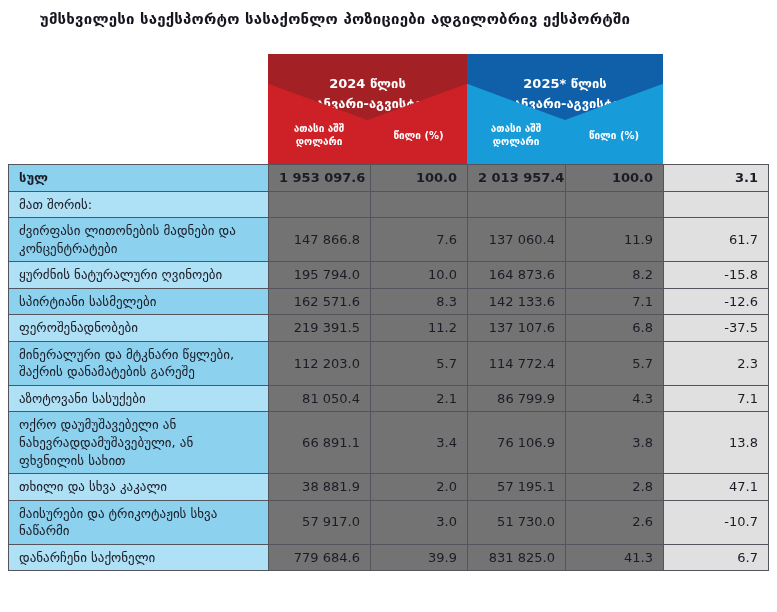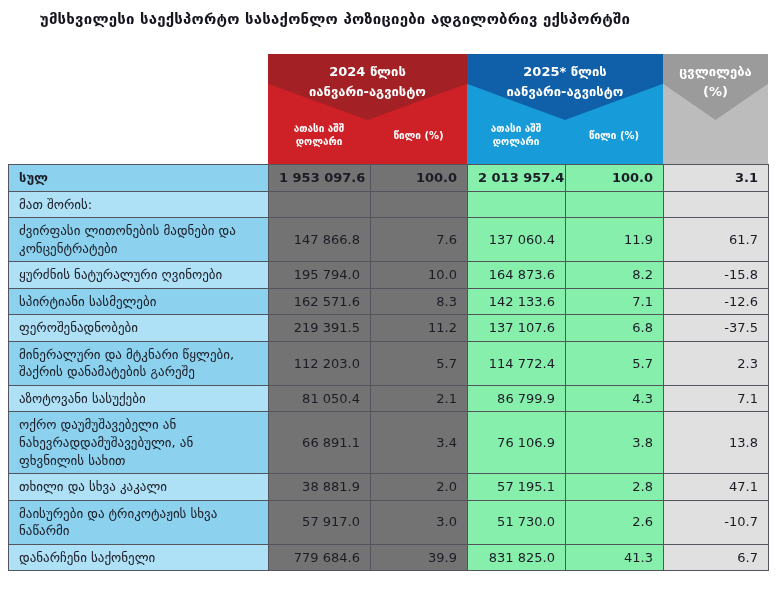--- a/index.html
+++ b/index.html
@@ -21,21 +21,21 @@
   }
   .banner-spacer { width:260px; }
   .banner { position:relative; height:110px; }
   .banner.red  { width:199px; background:#ce2127; }
   .banner.blue { width:196px; background:#189bd9; }
   .banner.gray { width:105px; background:#bcbcbc; }
   .banner .dark {
     position:absolute; top:0; left:0; right:0; height:66px;
     clip-path: polygon(0 0, 100% 0, 100% 45%, 50% 100%, 0 45%);
     display:flex; flex-direction:column; align-items:center;
-    padding-top:8px; z-index:2;
+    padding-top:20px; z-index:2;
     color:#fff; font-weight:bold; font-size:13px; line-height:1.5;
     text-align:center; white-space:nowrap;
   }
   .banner.red  .dark { background:#a32025; }
   .banner.blue .dark { background:#0f60a9; }
   .banner.gray .dark { background:#9b9b9b; }
   .sublabels {
     position:absolute; bottom:0; left:0; right:0; height:58px;
     display:flex; align-items:center; z-index:1;
     color:#fff; font-weight:bold; font-size:10px;
@@ -56,21 +56,21 @@
     font-size:13px; line-height:1.35;
     height:19px; padding:4px 10px;
     vertical-align:middle;
   }
   td.label { padding-left:12px; padding-right:14px; }
   tr:nth-child(odd)  td.label { background:#8cd2ef; }
   tr:nth-child(even) td.label { background:#aee0f6; }
   td.indent { padding-left:30px; }
   td.num { text-align:right; padding-right:18px; white-space:nowrap; }
   td.pink  { background:#737373; }
-  td.lblue { background:#86efac; }
+  td.lblue { background:#737373; }
   td.grey  { background:#e0e0e0; }
   tr.total td { font-weight:bold; }
 </style>
 </head>
 <body>
 
 <div class="page">
 
   <div class="title">უმსხვილესი საექსპორტო სასაქონლო პოზიციები ადგილობრივ ექსპორტში</div>
 
@@ -92,26 +92,20 @@
       <div class="dark">
         <span>2025* წლის</span>
         <span>იანვარი-აგვისტო</span>
       </div>
       <div class="sublabels">
         <div class="sub c1">ათასი აშშ დოლარი</div>
         <div class="sub c2">წილი (%)</div>
       </div>
     </div>
 
-    <div class="banner gray">
-      <div class="dark">
-        <span>ცვლილება</span>
-        <span>(%)</span>
-      </div>
-    </div>
   </div>
 
   <table class="data">
     <colgroup>
       <col style="width:260px">
         <col style="width:102px">
         <col style="width:97px">
       <col style="width:98px">
         <col style="width:98px">
         <col style="width:105px">

